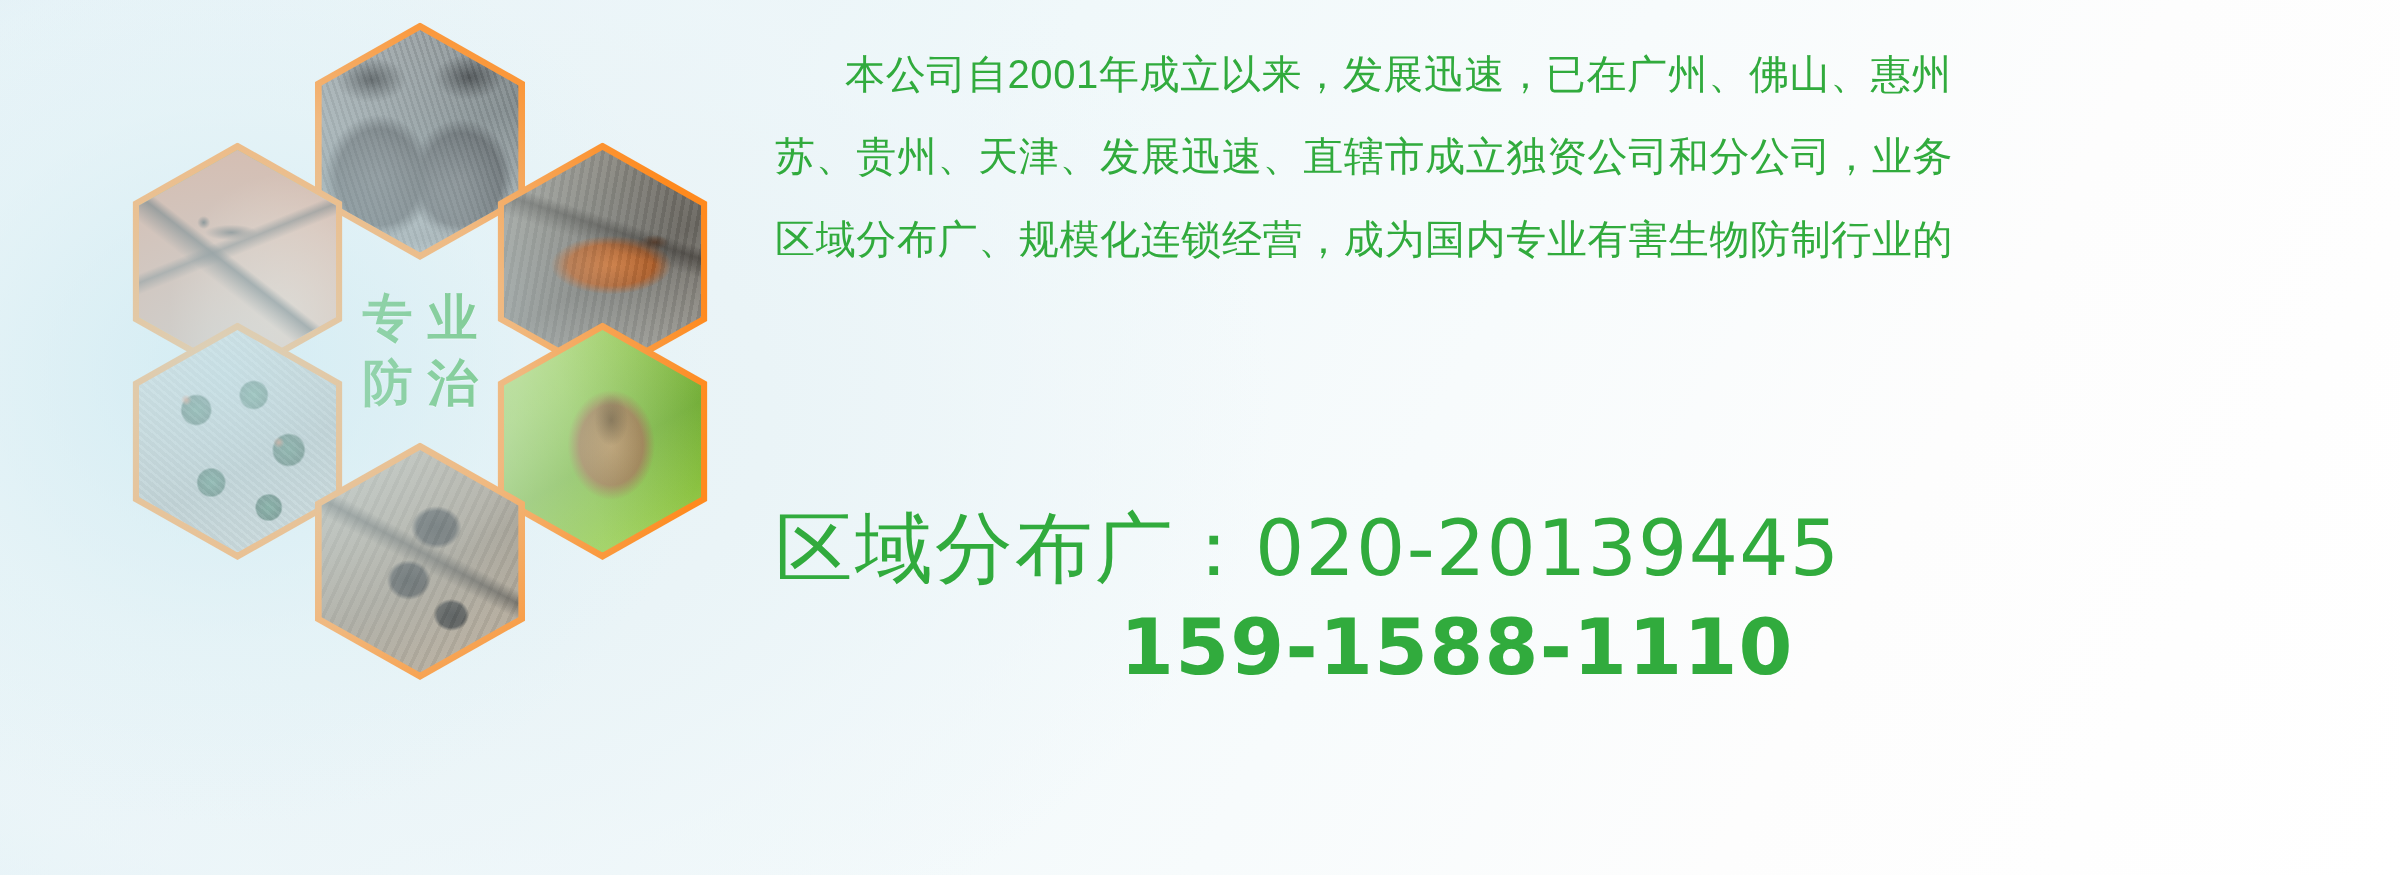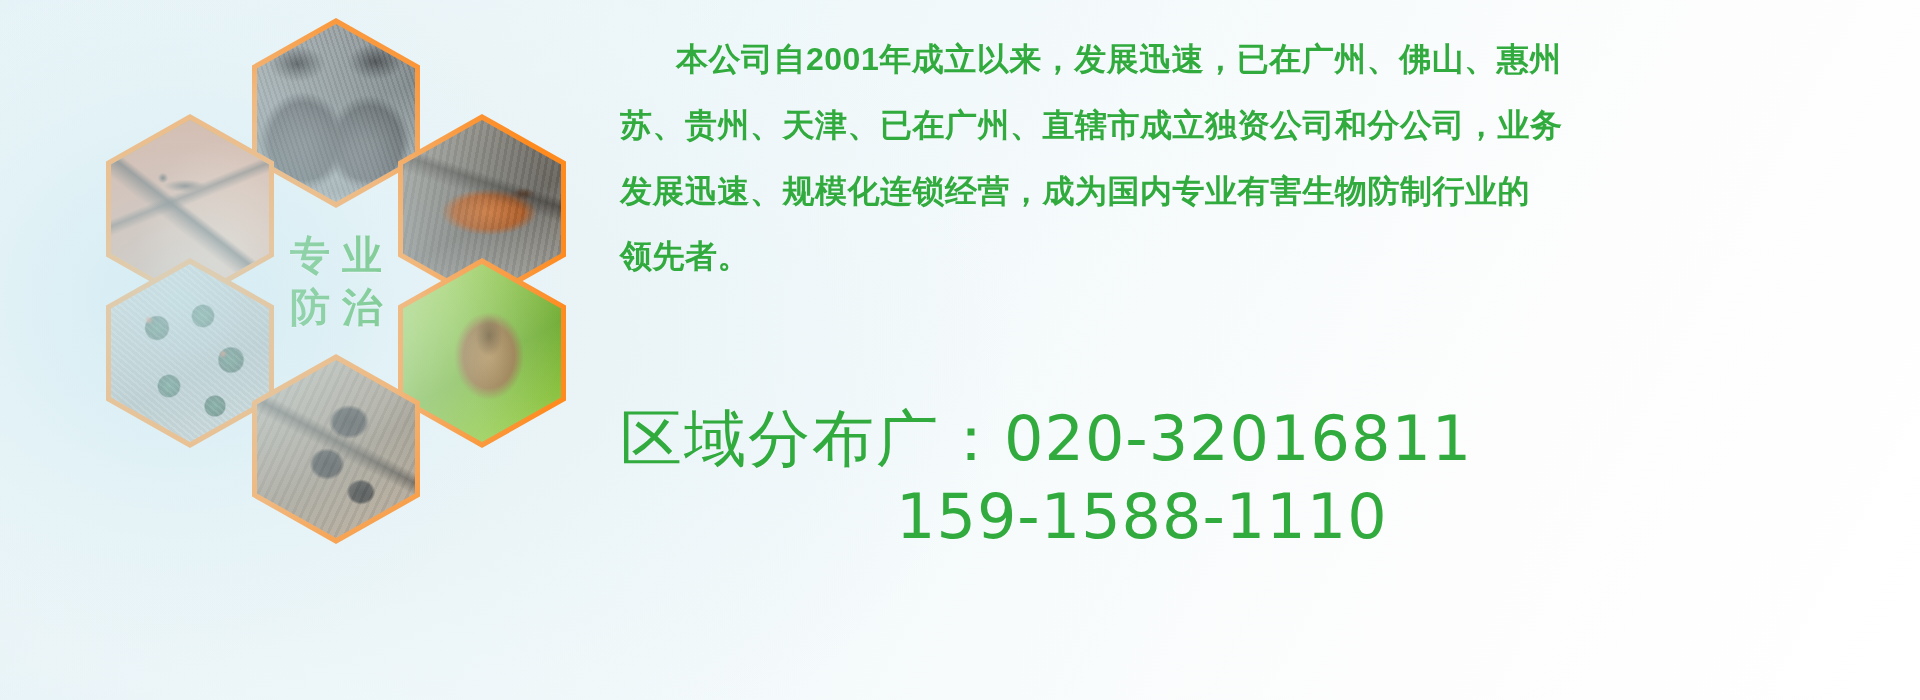--- a/index.html
+++ b/index.html
@@ -140,36 +140,37 @@
 
   
   .copy{
     position:absolute;left:620px;top:34px;width:1245px;
   }
   .copy p{
     margin:0 0 14px 0;
     color:#31ab3d;
     font-size:32px;
     line-height:1.62;
-    font-weight:700;
+    font-weight:400;
     letter-spacing:.5px;
     white-space:nowrap;
   }
   .copy p.indent{text-indent:56px;}
 
   .contact{
     position:absolute;left:620px;top:400px;width:1245px;
     color:#31ab3d;font-weight:400;
   }
   .contact .line1{
     font-size:62px;letter-spacing:2px;line-height:1.25;white-space:nowrap;
   }
   .contact .line2{
     font-size:62px;letter-spacing:2px;line-height:1.25;white-space:nowrap;
     padding-left:276px;
+    font-weight:bold;
   }
   .contact .num{font-family:"DejaVu Sans",sans-serif;letter-spacing:1px;}
 </style>
 </head>
 <body>
 
 <div class="banner">
 
   <div class="hexwrap">
 
@@ -212,27 +213,26 @@
     <div class="hex h-center">
       <div class="plate">
         <span class="ctxt">专业</span>
         <span class="ctxt">防治</span>
       </div>
     </div>
   </div>
 
   <div class="copy">
     <p class="indent">本公司自2001年成立以来，发展迅速，已在广州、佛山、惠州</p>
-    <p>苏、贵州、天津、已在广州、直辖市成立独资公司和分公司，业务</p>
-    <p>发展迅速、规模化连锁经营，成为国内专业有害生物防制行业的</p>
-    <p>领先者。</p>
+    <p>苏、贵州、天津、发展迅速、直辖市成立独资公司和分公司，业务</p>
+    <p>区域分布广、规模化连锁经营，成为国内专业有害生物防制行业的</p>
   </div>
 
   <div class="contact">
     <div class="line1">
-      <span>区域分布广：</span><span class="num">020-32016811</span>
+      <span>区域分布广：</span><span class="num">020-20139445</span>
     </div>
     <div class="line2">
       <span class="num">159-1588-1110</span>
     </div>
   </div>
 
 </div>
 
 </body></html>

